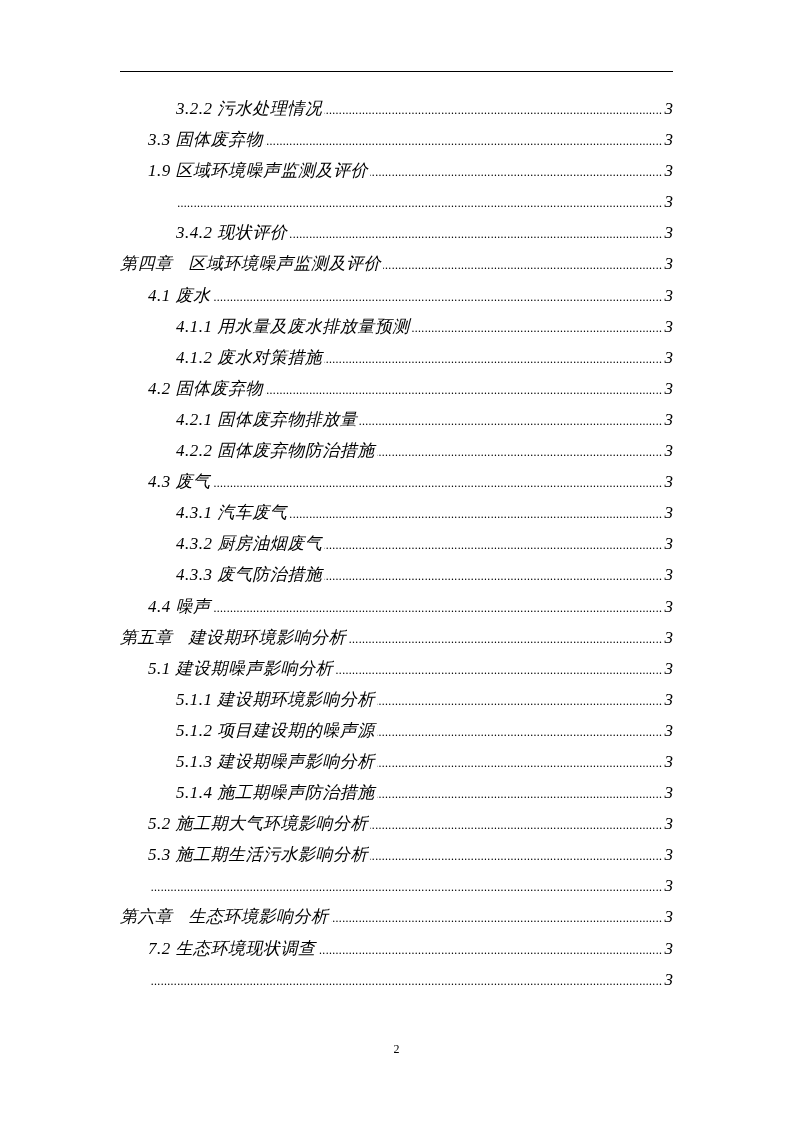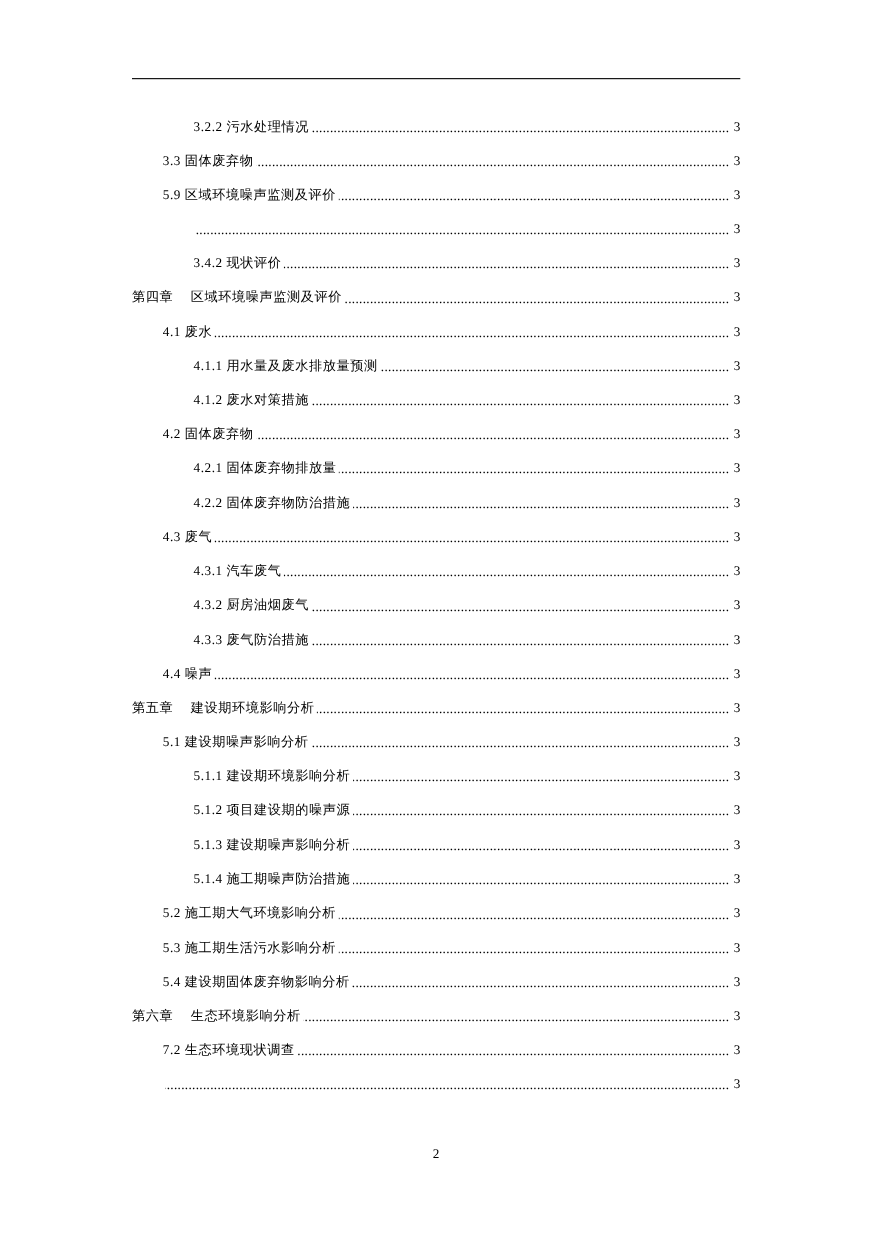--- a/index.html
+++ b/index.html
@@ -25,25 +25,26 @@
     }
     .toc {
       position: absolute;
       left: 120px;
       top: 99px;
       width: 553px;
     }
     .toc-row {
       height: 31.1px;
       display: flex;
-      align-items: center;
-      font-size: 12px;
+      align-items: flex-start;
+      font-size: 17px;
       line-height: 20px;
       white-space: nowrap;
       cursor: pointer;
+      font-style: italic;
     }
     .toc-row.level-1 { padding-left: 0; }
     .toc-row.level-2 { padding-left: 28px; }
     .toc-row.level-3 { padding-left: 56px; }
     .toc-label {
       flex: 0 0 auto;
       letter-spacing: 0.5px;
     }
     .toc-label .chap-gap {
       display: inline-block;
@@ -91,21 +92,21 @@
       <span class="toc-label"><span>3.2.2</span><span class="" style="white-space: pre;"> </span><span>污水处理情况</span></span>
       <span class="toc-leader"></span>
       <span class="toc-page">3</span>
     </div>
     <div class="toc-row level-2">
       <span class="toc-label"><span>3.3</span><span class="" style="white-space: pre;"> </span><span>固体废弃物</span></span>
       <span class="toc-leader"></span>
       <span class="toc-page">3</span>
     </div>
     <div class="toc-row level-2">
-      <span class="toc-label"><span>5.9</span><span class="" style="white-space: pre;"> </span><span>区域环境噪声监测及评价</span></span>
+      <span class="toc-label"><span>1.9</span><span class="" style="white-space: pre;"> </span><span>区域环境噪声监测及评价</span></span>
       <span class="toc-leader"></span>
       <span class="toc-page">3</span>
     </div>
     <div class="toc-row level-3">
       <span class="toc-leader"></span>
       <span class="toc-page">3</span>
     </div>
     <div class="toc-row level-3">
       <span class="toc-label"><span>3.4.2</span><span class="" style="white-space: pre;"> </span><span>现状评价</span></span>
       <span class="toc-leader"></span>
@@ -205,21 +206,20 @@
       <span class="toc-label"><span>5.2</span><span class="" style="white-space: pre;"> </span><span>施工期大气环境影响分析</span></span>
       <span class="toc-leader"></span>
       <span class="toc-page">3</span>
     </div>
     <div class="toc-row level-2">
       <span class="toc-label"><span>5.3</span><span class="" style="white-space: pre;"> </span><span>施工期生活污水影响分析</span></span>
       <span class="toc-leader"></span>
       <span class="toc-page">3</span>
     </div>
     <div class="toc-row level-2">
-      <span class="toc-label"><span>5.4</span><span class="" style="white-space: pre;"> </span><span>建设期固体废弃物影响分析</span></span>
       <span class="toc-leader"></span>
       <span class="toc-page">3</span>
     </div>
     <div class="toc-row level-1">
       <span class="toc-label"><span>第六章</span><span class="chap-gap"></span><span>生态环境影响分析</span></span>
       <span class="toc-leader"></span>
       <span class="toc-page">3</span>
     </div>
     <div class="toc-row level-2">
       <span class="toc-label"><span>7.2</span><span class="" style="white-space: pre;"> </span><span>生态环境现状调查</span></span>

